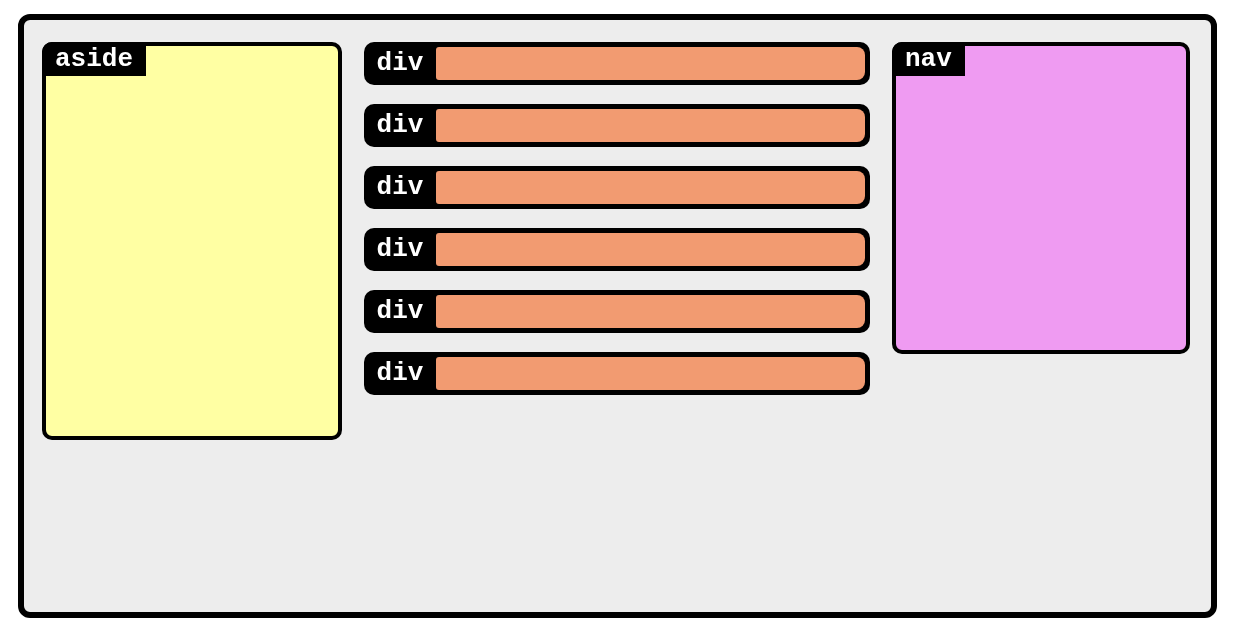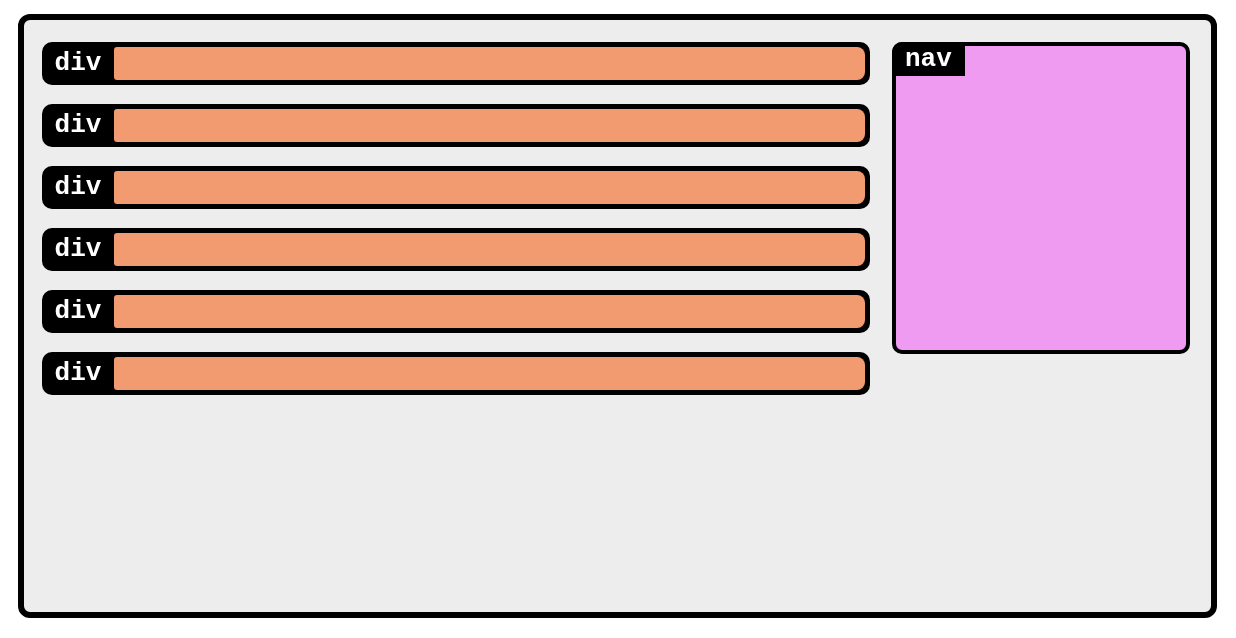--- a/index.html
+++ b/index.html
@@ -95,20 +95,23 @@
     height: 33px;
     background: #f29b71;
     border-radius: 3px 8px 8px 3px;
   }
 </style>
 </head>
 <body>
 
 <div class="frame">
 
+  <div class="box aside-box">
+    <span class="tag">aside</span>
+  </div>
 
   <div class="middle">
     <div class="bar">
       <span class="bar-tag">div</span>
       <span class="bar-fill"></span>
     </div>
     <div class="bar">
       <span class="bar-tag">div</span>
       <span class="bar-fill"></span>
     </div>

